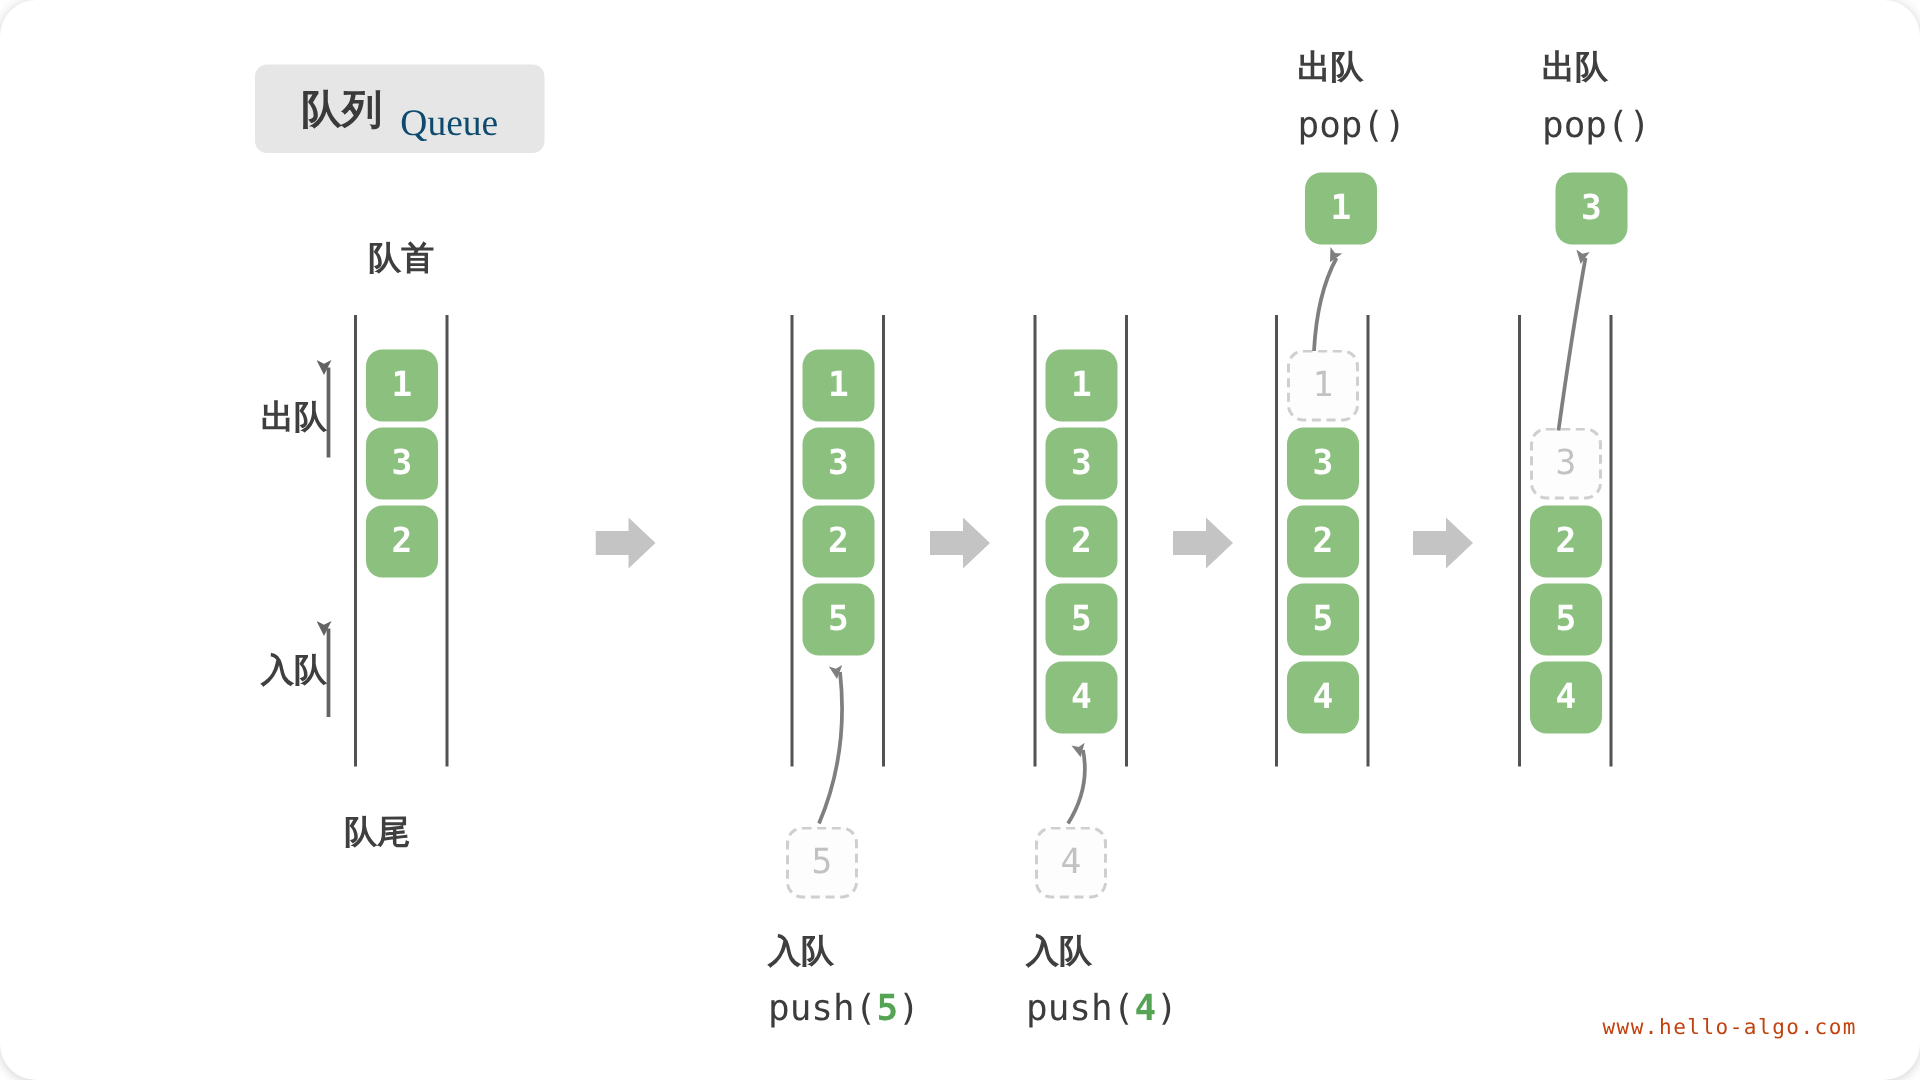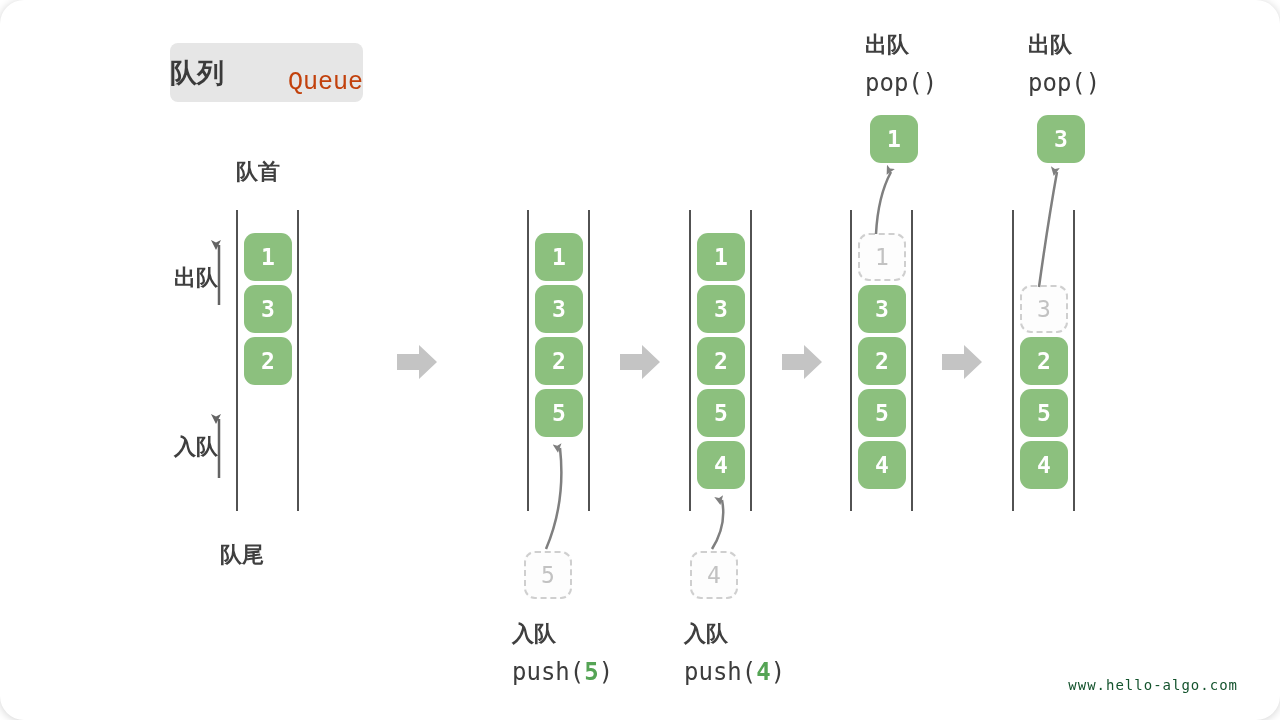--- a/index.html
+++ b/index.html
@@ -6,26 +6,26 @@
   #canvas{
     position:relative;width:1280px;height:720px;
     background:#ffffff;border-radius:24px;
     box-shadow:0 1px 8px rgba(0,0,0,0.18);
     overflow:hidden;
     font-family:"Liberation Sans",sans-serif;
   }
   .title-box{
     position:absolute;left:170px;top:43px;width:193px;height:59px;
     background:#e6e6e6;border-radius:8px;
-    display:flex;align-items:center;justify-content:space-between;gap:12px;
+    display:flex;align-items:center;justify-content:center;gap:12px;
   }
   .title-zh{font-size:27px;font-weight:bold;color:#3a3a3a;}
-  .title-en{font-size:25px;color:#c2410c;font-family:Liberation Mono, monospace;margin-top:20px;}
+  .title-en{font-size:25px;color:#0c4a6e;font-family:Liberation Serif, serif;margin-top:20px;}
   .cjk-label{position:absolute;font-size:22px;font-weight:bold;color:#3f3f3f;}
-  .centered{width:63px;}
+  .centered{width:63px;text-align:center;}
   .queue{
     position:absolute;top:210px;width:63px;height:301px;
     border-left:2px solid #525252;border-right:2px solid #525252;
     box-sizing:border-box;
   }
   .slot{
     position:absolute;left:6px;width:48px;height:48px;border-radius:11px;
     display:flex;align-items:center;justify-content:center;
     font-family:"DejaVu Sans Mono",monospace;font-size:23px;font-weight:bold;
   }
@@ -53,21 +53,21 @@
   }
   .op-code .arg{color:#55a455;font-weight:bold;}
   .flow-arrow{position:absolute;top:345px;}
   #arrow-overlay{
     position:absolute;left:0;top:0;width:1280px;height:720px;
     pointer-events:none;
   }
   .watermark{
     position:absolute;right:42px;top:677px;
     font-family:"DejaVu Sans Mono",monospace;font-size:14px;
-    color:#14532d;letter-spacing:1px;
+    color:#c2410c;letter-spacing:1px;
   }
 </style>
 </head>
 <body>
 
 <div id="canvas">
 
   <div class="title-box">
     <span class="title-zh">队列</span>
     <span class="title-en">Queue</span>

